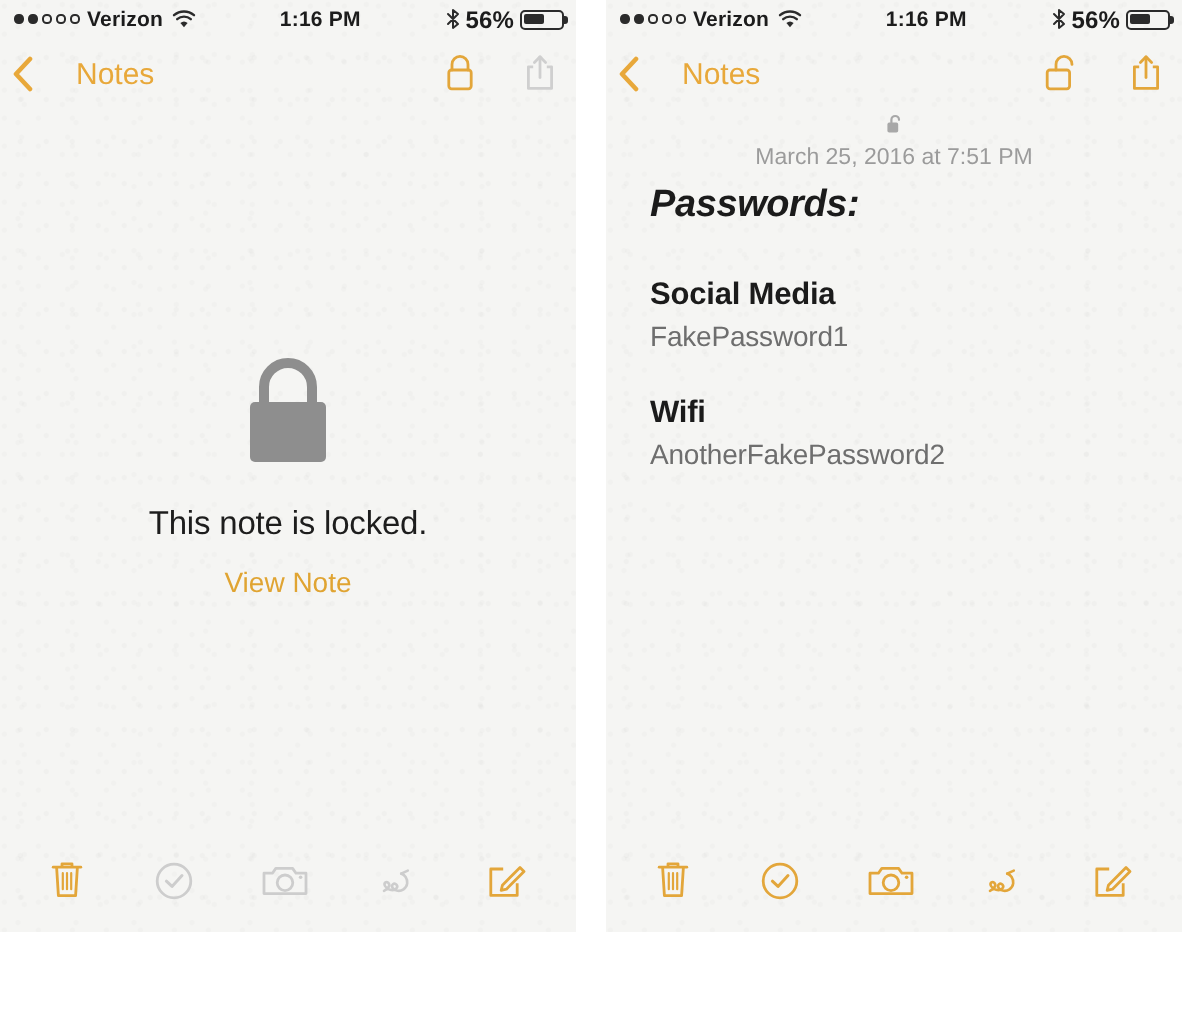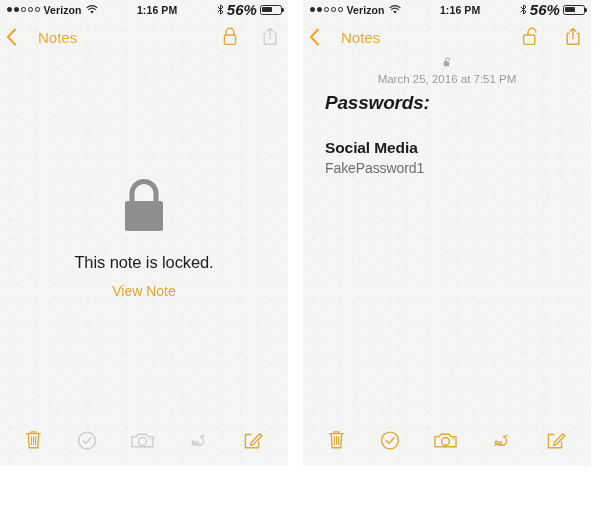--- a/index.html
+++ b/index.html
@@ -64,21 +64,21 @@
     border-radius: 2.5px;
     box-sizing: border-box;
     padding: 1.2px;
     position: relative;
   }
   .battery-fill { height: 100%; background: #2b2b2b; border-radius: 1px; }
   .battery-cap {
     position: absolute; right: -3px; top: 2.6px;
     width: 2px; height: 4px; background: #2b2b2b; border-radius: 0 1.5px 1.5px 0;
   }
-  .pct { font-size: 15px; font-weight: 600; font-style: italic; }
+  .pct { font-size: 12px; font-weight: 600; }
 
   
   .navbar {
     height: 36px;
     display: flex;
     align-items: center;
     padding: 0 9px 0 6px;
     position: relative;
   }
   .nav-back {
@@ -316,20 +316,24 @@
 
     <div class="note-body">
       <div class="note-title">Passwords:</div>
 
 
       <div class="entry">
         <div class="entry-label">Social Media</div>
         <div class="entry-value">FakePassword1</div>
       </div>
 
+      <div class="entry">
+        <div class="entry-label">Wifi</div>
+        <div class="entry-value">AnotherFakePassword2</div>
+      </div>
     </div>
 
     <div class="toolbar">
       <svg class="tb-icon" width="19" height="23" viewBox="0 0 19 23">
         <path d="M2.6 4.6h13.8" stroke="#e3a63a" stroke-width="1.4" stroke-linecap="round"></path>
         <path d="M7 4.6V2.9h5v1.7" stroke="#e3a63a" stroke-width="1.4" fill="none" stroke-linejoin="round"></path>
         <path d="M4.3 4.6l.9 14.2h8.6l.9-14.2" stroke="#e3a63a" stroke-width="1.4" fill="none" stroke-linejoin="round"></path>
         <path d="M7.4 7.6v8M9.5 7.6v8M11.6 7.6v8" stroke="#e3a63a" stroke-width="1.1" stroke-linecap="round"></path>
       </svg>
       <svg class="tb-icon" width="22" height="23" viewBox="0 0 22 23">

